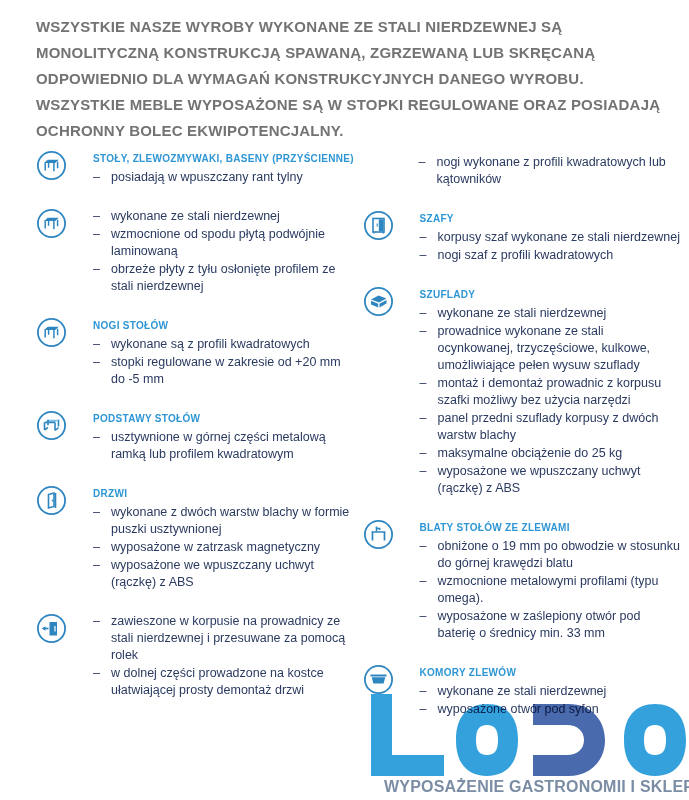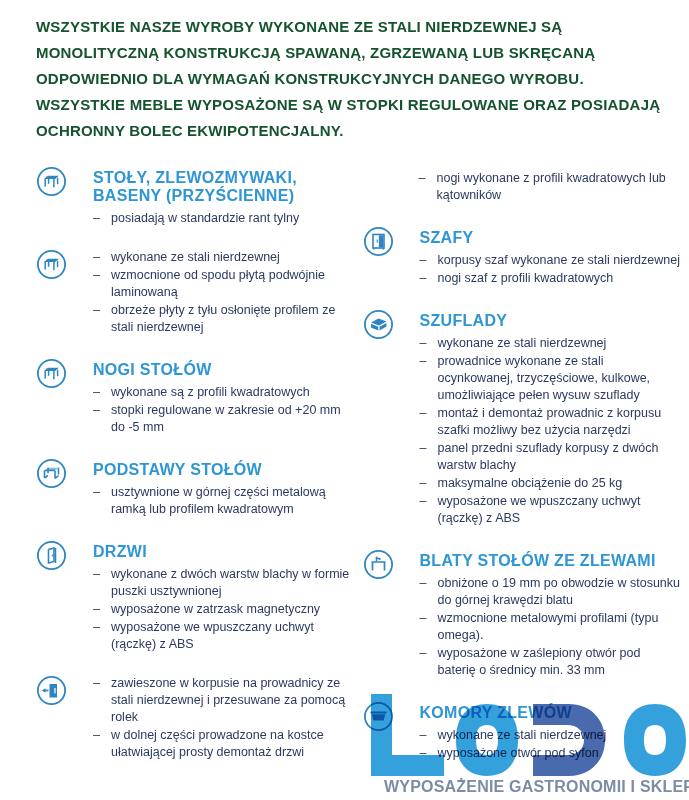--- a/index.html
+++ b/index.html
@@ -10,22 +10,22 @@
     background:#ffffff;
     font-family:"Liberation Sans","DejaVu Sans",sans-serif;
     overflow:hidden;
   }
   .intro {
     padding:14px 26px 0 36px;
     font-size:15px;
     font-weight:bold;
     line-height:26px;
     letter-spacing:0.2px;
-    color:#14532d;
-    margin-bottom:22px;
+    color:#737373;
+    margin-bottom:6px;
   }
   .columns {
     display:flex;
     padding-left:36px;
   }
   .col { width:328px; }
   .col.right { margin-left:0; }
   .sec {
     display:flex;
     gap:26px;
@@ -33,21 +33,21 @@
   }
   .sec.cont { padding-left:56px;align-items:center; } 
   .ic {
     flex:0 0 31px;
     width:31px; height:31px;
     display:block;
   }
   .ic svg { display:block; width:31px; height:31px; }
   .sec-body { flex:1; max-width:262px; }
   .sec-h {
-    font-size:16px;
+    font-size:10px;
     font-weight:bold;
     letter-spacing:0.3px;
     color:#2e96d4;
     margin:3px 0 5px 0;
   }
   ul.bullets { list-style:none; }
   ul.bullets li {
     position:relative;
     padding-left:18px;
     font-size:12.5px;
@@ -97,21 +97,21 @@
       <span class="ic">
         <svg viewBox="0 0 31 31">
             <circle class="icstroke" cx="15.5" cy="15.5" r="13.6"></circle>
             <polygon class="icfill" points="8,13 11.8,9.7 22.8,9.7 19.2,13"></polygon>
             <path class="icstroke" style="stroke-width:1.5" d="M9.2,13 v7.6 M17.9,13 v8.2 M12.6,12.2 v5.6 M21.6,11.8 v6.4"></path>
           </svg>
       </span>
       <div class="sec-body">
         <h3 class="sec-h">STOŁY, ZLEWOZMYWAKI, BASENY (PRZYŚCIENNE)</h3>
         <ul class="bullets">
-          <li>posiadają w standardzie rant tylny</li>
+          <li>posiadają w wpuszczany rant tylny</li>
         </ul>
       </div>
     </section>
 
     <section class="sec">
       <span class="ic">
         <svg viewBox="0 0 31 31">
             <circle class="icstroke" cx="15.5" cy="15.5" r="13.6"></circle>
             <polygon class="icfill" points="8,13 11.8,9.7 22.8,9.7 19.2,13"></polygon>
             <path class="icstroke" style="stroke-width:1.5" d="M9.2,13 v7.6 M17.9,13 v8.2 M12.6,12.2 v5.6 M21.6,11.8 v6.4"></path>

